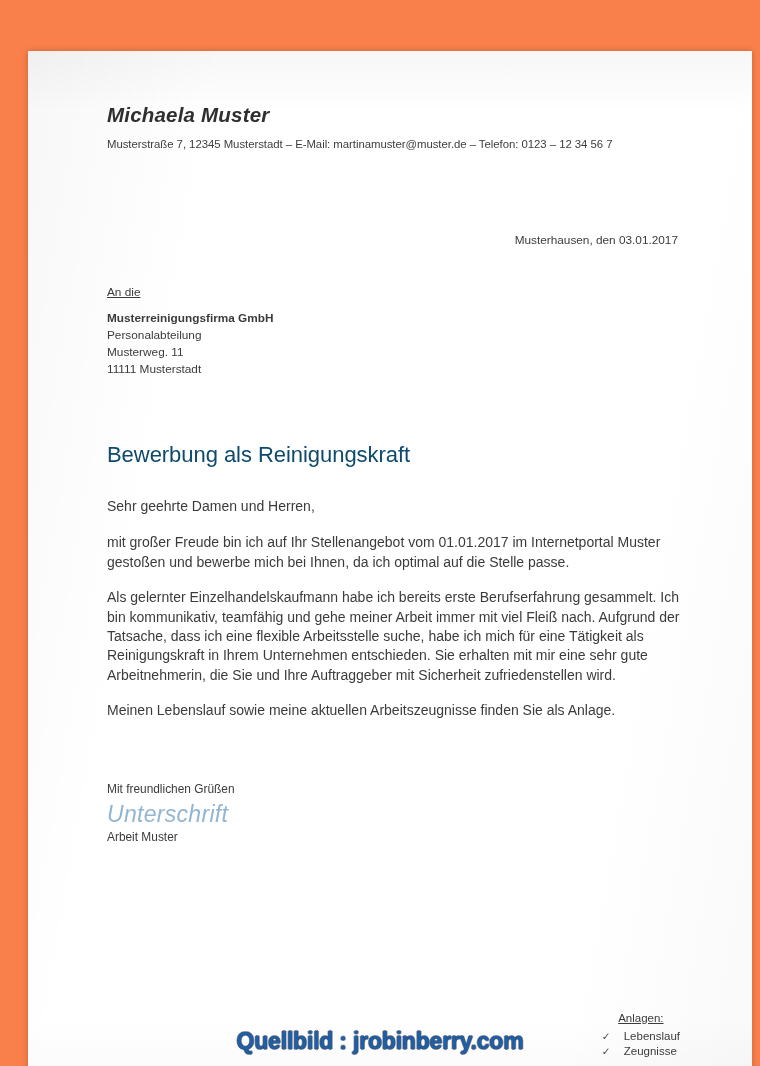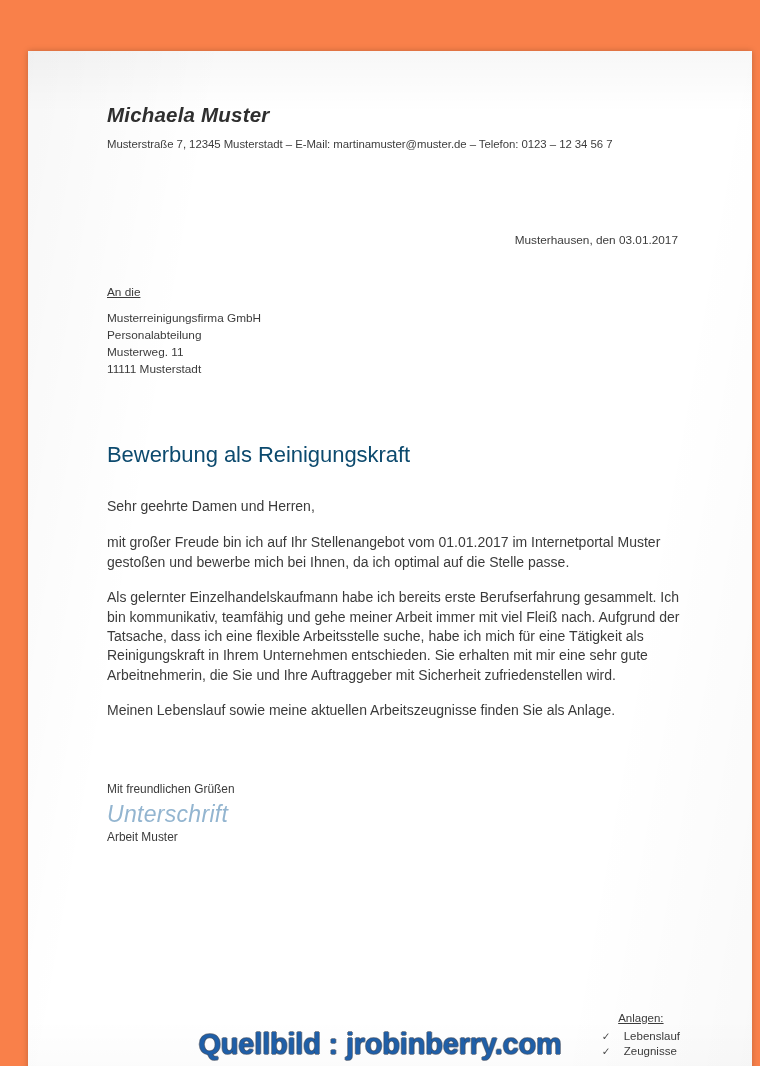--- a/index.html
+++ b/index.html
@@ -93,21 +93,21 @@
     line-height: 17px;
     color: #3b3b3b;
   }
   #recipient-intro {
     text-decoration: underline;
     display: block;
     margin-bottom: 9px;
   }
   #recipient-company {
     display: block;
-    font-weight: normal;
+    font-weight: bold;
   }
   .recipient-line { display: block; }
 
   
   #subject {
     position: absolute;
     left: 79px;
     top: 391px;
     font-size: 22px;
     font-weight: normal;
@@ -182,21 +182,21 @@
     display: inline-block;
   }
 
   
   #watermark {
     position: absolute;
     left: 0;
     right: 0;
     top: 1028px;
     text-align: center;
-    font-size: 29px;
+    font-size: 23px;
     font-weight: bold;
     color: #1f5fa8;
     letter-spacing: -0.2px;
     text-shadow:
        1px 0 0 rgba(20,40,70,0.55),
       -1px 0 0 rgba(20,40,70,0.55),
        0 1px 0 rgba(20,40,70,0.55),
        0 -1px 0 rgba(20,40,70,0.55);
     z-index: 5;
     white-space: nowrap;

